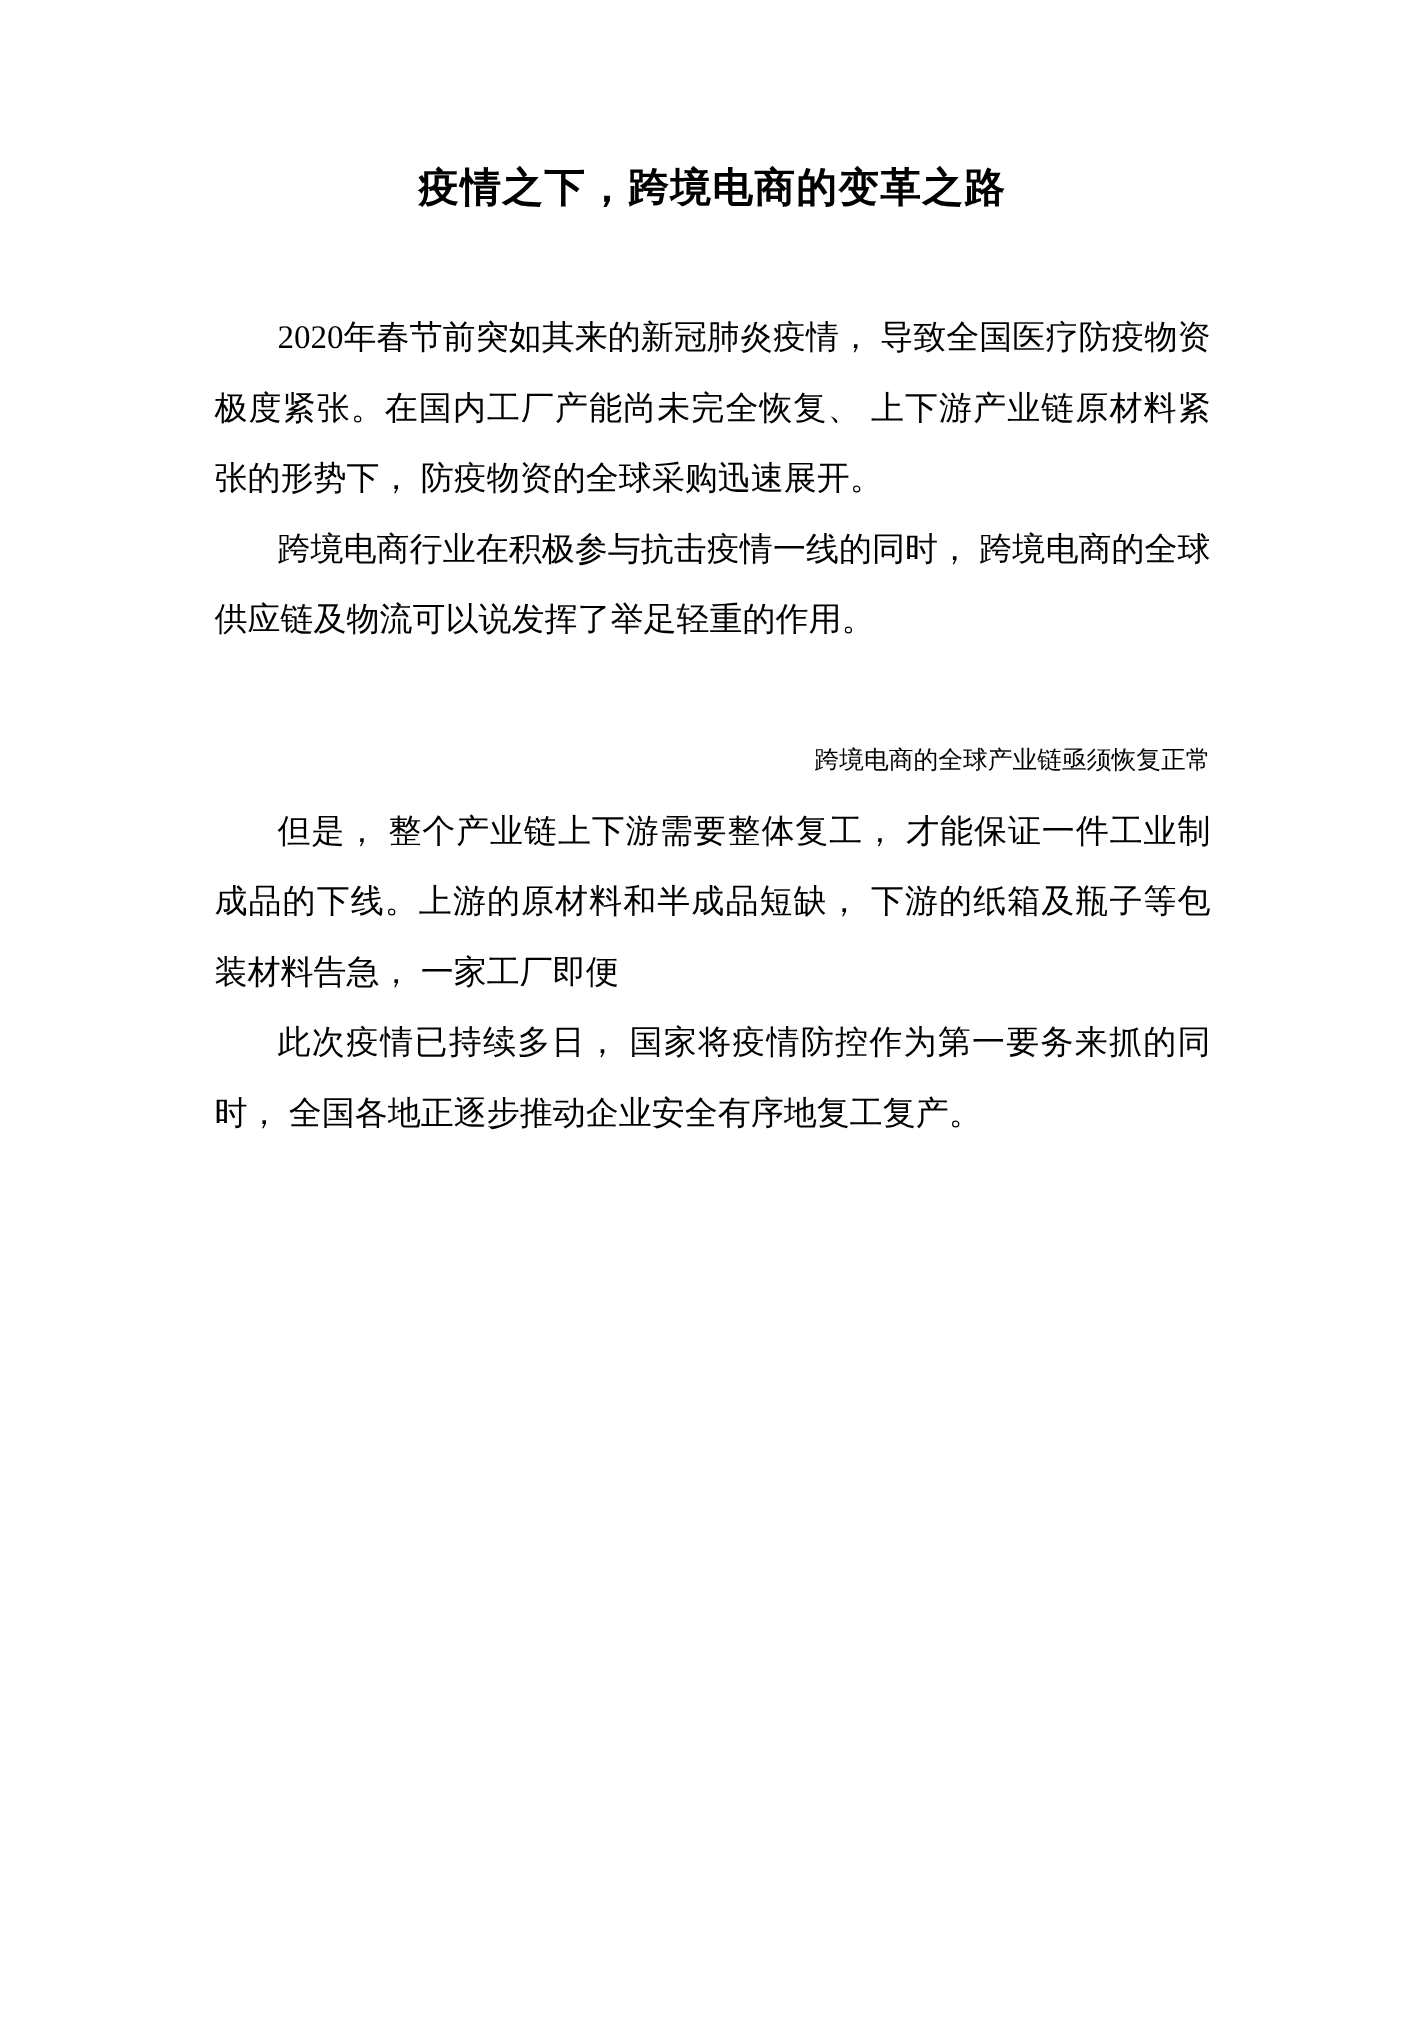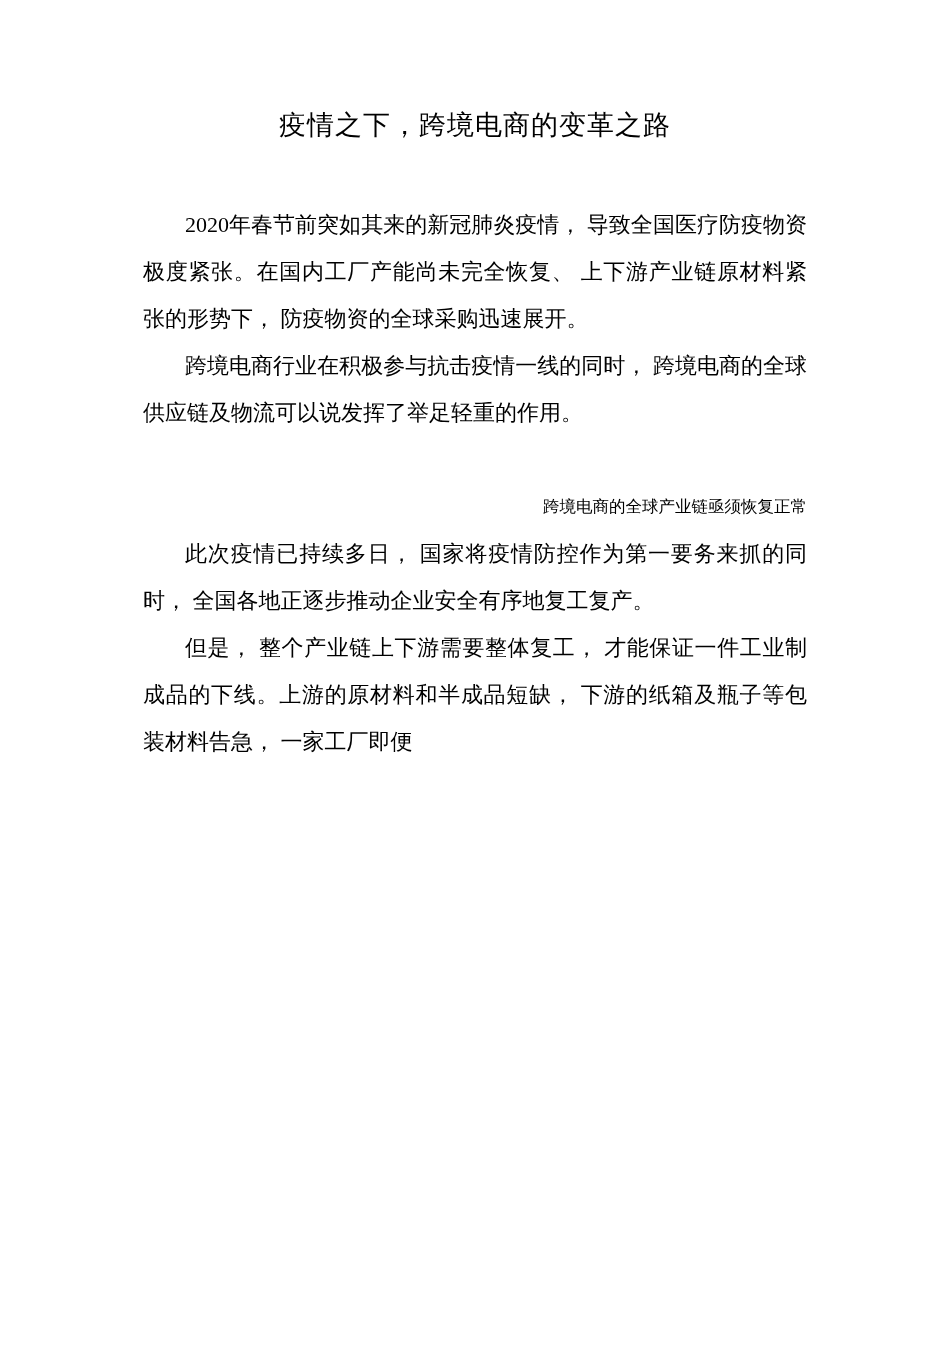--- a/index.html
+++ b/index.html
@@ -14,21 +14,21 @@
     margin: 0 auto;
     background: #ffffff;
     box-sizing: border-box;
     padding: 108px 143px 0 143px;
     font-family: "Liberation Serif", "DejaVu Serif", serif;
     color: #000000;
     overflow: hidden;
   }
   .doc-title {
     font-size: 27px;
-    font-weight: normal;
+    font-weight: bold;
     text-align: center;
     margin: 0 0 58px 0;
     letter-spacing: 1px;
     line-height: 1.3;
   }
   .para {
     font-size: 22px;
     line-height: 47px;
     text-align: justify;
     text-justify: inter-ideograph;
@@ -54,17 +54,17 @@
 
   <p class="para">2020年春节前突如其来的新冠肺炎疫情， 导致全国医疗防疫物资极度紧张。在国内工厂产能尚未完全恢复、 上下游产业链原材料紧张的形势下， 防疫物资的全球采购迅速展开。</p>
 
 
   <p class="para">跨境电商行业在积极参与抗击疫情一线的同时， 跨境电商的全球供应链及物流可以说发挥了举足轻重的作用。</p>
 
 
 
   <h2 class="section-heading">跨境电商的全球产业链亟须恢复正常</h2>
 
+  <p class="para">但是， 整个产业链上下游需要整体复工， 才能保证一件工业制成品的下线。上游的原材料和半成品短缺， 下游的纸箱及瓶子等包装材料告急， 一家工厂即便</p>
+
   <p class="para">此次疫情已持续多日， 国家将疫情防控作为第一要务来抓的同时， 全国各地正逐步推动企业安全有序地复工复产。</p>
-
-  <p class="para">但是， 整个产业链上下游需要整体复工， 才能保证一件工业制成品的下线。上游的原材料和半成品短缺， 下游的纸箱及瓶子等包装材料告急， 一家工厂即便</p>
 
 </div>
 
 </body></html>

